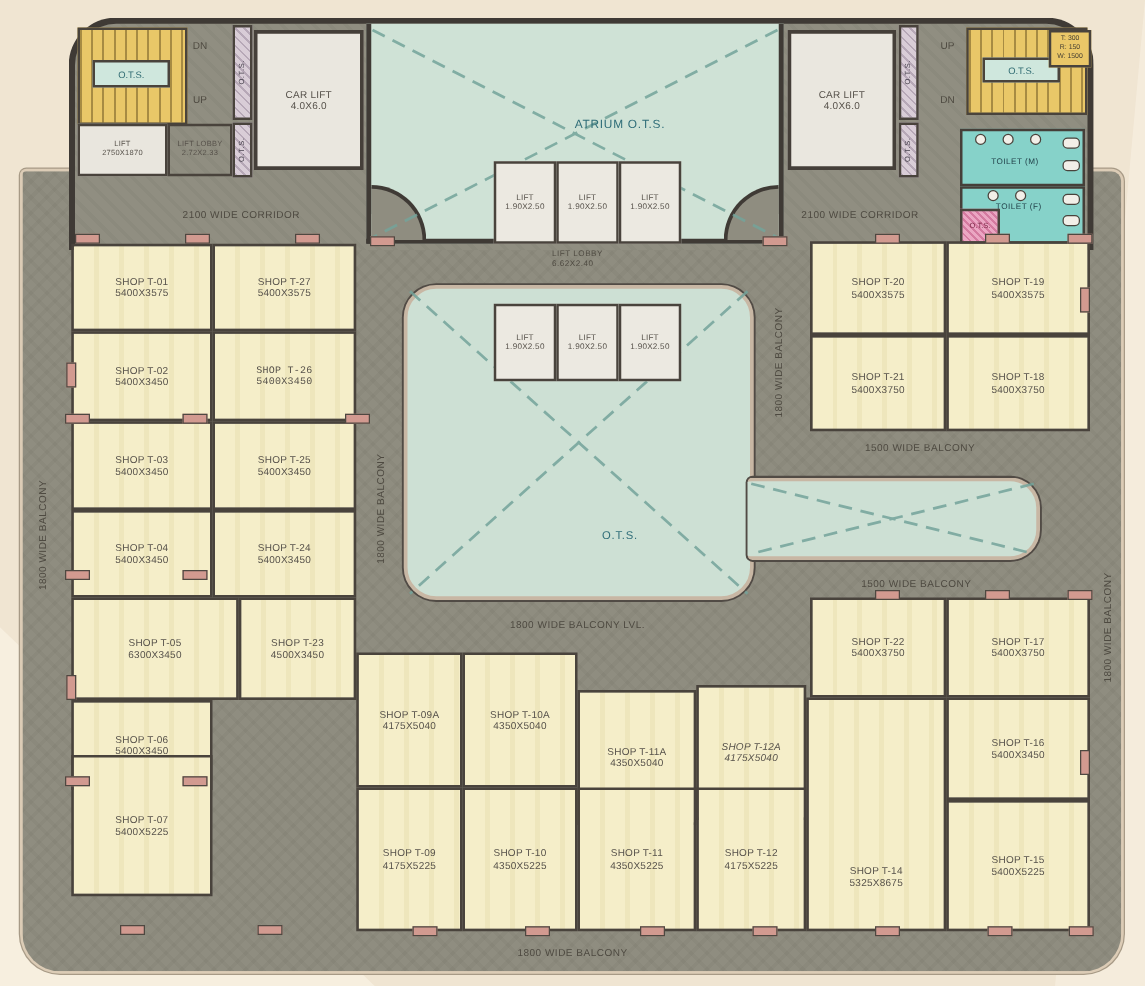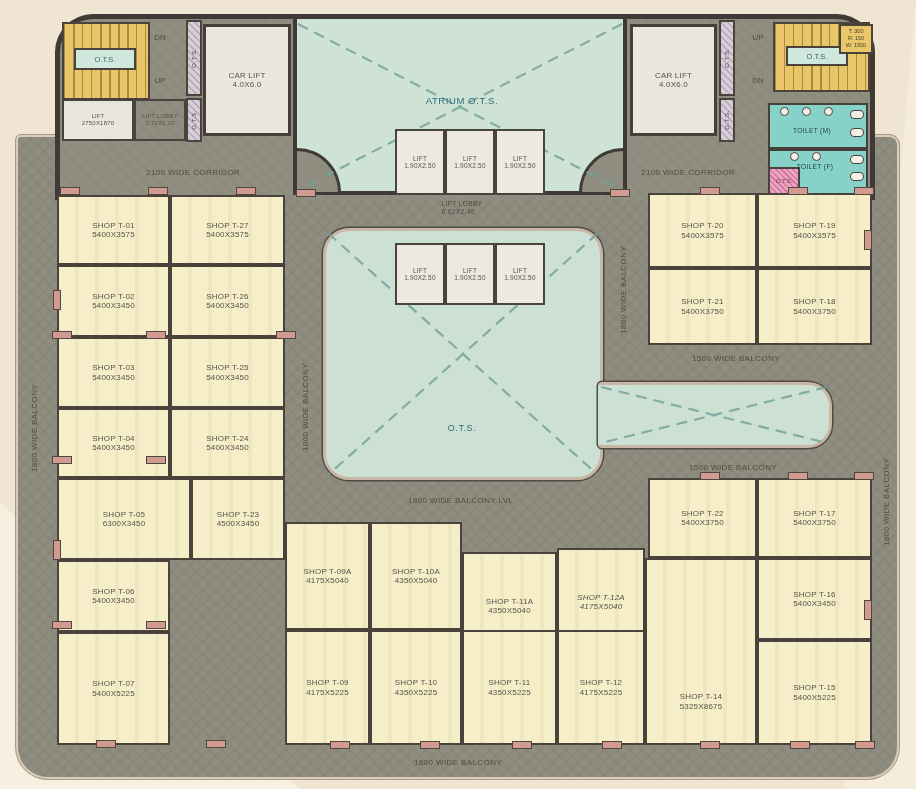--- a/index.html
+++ b/index.html
@@ -65,21 +65,21 @@
   .basin { width:9px; height:9px; border-radius:50%; }
   .wc { width:14px; height:9px; border-radius:4px; }
   .otspink { position:absolute; box-sizing:border-box; border:2px solid #49433c;
              background:repeating-linear-gradient(45deg, rgba(170,40,95,.35) 0 1.5px, transparent 1.5px 4px), #eba6c3;
              display:flex; align-items:center; justify-content:center; font-size:6px; color:#7e2b49; }
   .legend { position:absolute; box-sizing:border-box; background:#eac768; border:2px solid #49433c;
             font-size:5.5px; line-height:7px; color:#453f32; text-align:center; padding-top:2px; z-index:5; }
   .glabel { position:absolute; transform:translate(-50%,-50%); font-size:8px; letter-spacing:.4px;
             color:#4e4a41; white-space:nowrap; z-index:4; }
   .glabel.small { font-size:7px; }
-  .glabel.teal { color:#2f6d78; font-size:9.5px; letter-spacing:.6px; }
+  .glabel.teal { color:#2f6d78; font-size:9.5px; letter-spacing:.6px;margin-left:34px; }
   .glabel.vert { writing-mode:vertical-rl; transform:translate(-50%,-50%) rotate(180deg); }
   .glabel.two { line-height:8px; font-size:6.5px; }
   .updn { position:absolute; font-size:8px; color:#4e4a41; transform:translate(-50%,-50%); z-index:4; }
   .col { position:absolute; width:20px; height:8px; background:#d29a90; border:1.5px solid #4e4841; box-sizing:border-box; z-index:3; }
   .col.v { width:8px; height:20px; }
   .overlay { position:absolute; left:0; top:0; z-index:2; pointer-events:none; }
   .z3 { z-index:3; }
 </style>
 </head>
 <body>
@@ -228,21 +228,21 @@
       <span class="l">5400X3575</span>
     </div>
   <div class="room shop" style="left:170px;top:195px;width:115px;height:70px;">
       <span class="l">SHOP T-27</span>
       <span class="l">5400X3575</span>
     </div>
   <div class="room shop" style="left:57px;top:265px;width:113px;height:72px;">
       <span class="l">SHOP T-02</span>
       <span class="l">5400X3450</span>
     </div>
-  <div class="room shop" style="left:170px;top:265px;width:115px;height:72px;">
+  <div class="room shop" style="left:170px;top:265px;width:115px;height:72px;font-family:Liberation Mono, monospace;">
       <span class="l">SHOP T-26</span>
       <span class="l">5400X3450</span>
     </div>
   <div class="room shop" style="left:57px;top:337px;width:113px;height:71px;">
       <span class="l">SHOP T-03</span>
       <span class="l">5400X3450</span>
     </div>
   <div class="room shop" style="left:170px;top:337px;width:115px;height:71px;">
       <span class="l">SHOP T-25</span>
       <span class="l">5400X3450</span>
@@ -260,21 +260,21 @@
       <span class="l">6300X3450</span>
     </div>
   <div class="room shop" style="left:191px;top:478px;width:94px;height:82px;">
       <span class="l">SHOP T-23</span>
       <span class="l">4500X3450</span>
     </div>
   <div class="room shop" style="left:57px;top:560px;width:113px;height:72px;">
       <span class="l">SHOP T-06</span>
       <span class="l">5400X3450</span>
     </div>
-  <div class="room shop" style="left:57px;top:632px;width:113px;height:113px;justify-content:center;">
+  <div class="room shop" style="left:57px;top:604px;width:113px;height:113px;justify-content:center;">
       <span class="l">SHOP T-07</span>
       <span class="l">5400X5225</span>
     </div>
 
   <div class="room shop" style="left:285px;top:522px;width:85px;height:108px;">
       <span class="l">SHOP T-09A</span>
       <span class="l">4175X5040</span>
     </div>
   <div class="room shop" style="left:370px;top:522px;width:92px;height:108px;">
       <span class="l">SHOP T-10A</span>

